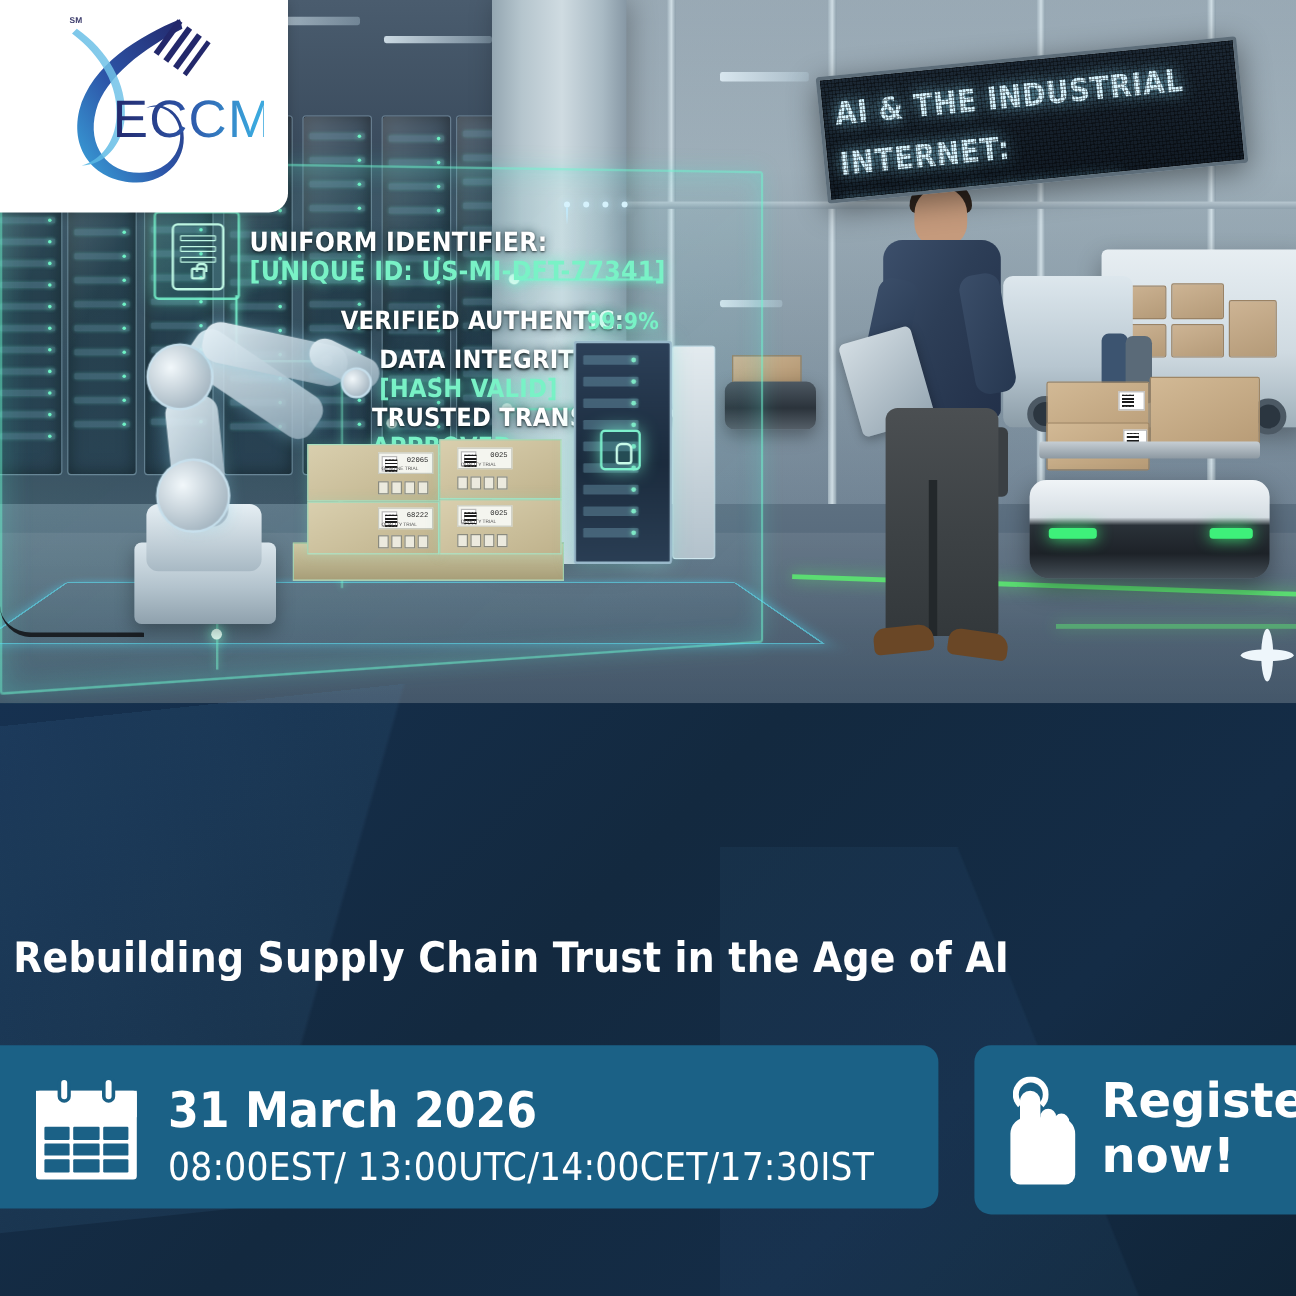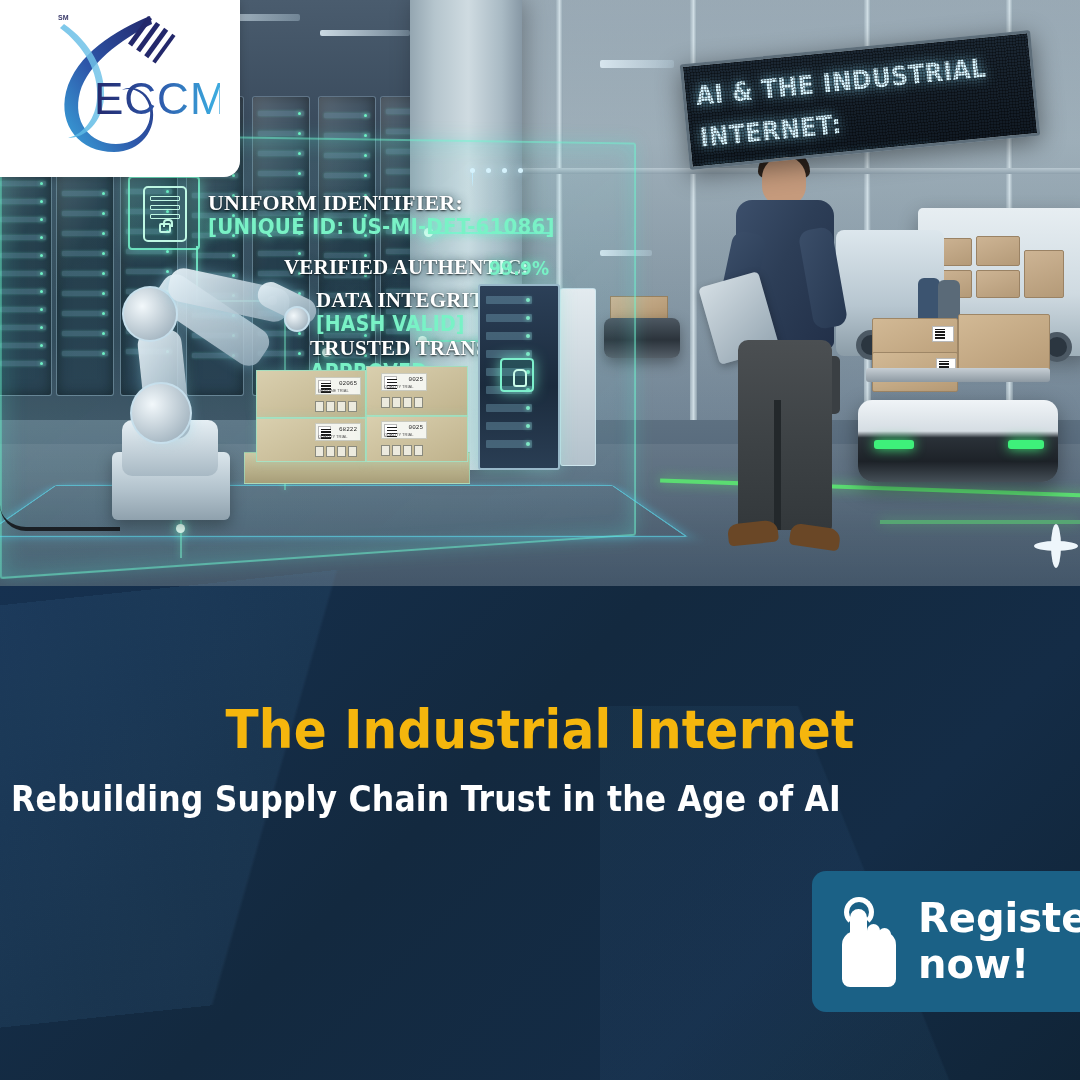--- a/index.html
+++ b/index.html
@@ -130,21 +130,21 @@
   .certicon{position:absolute;left:128px;top:176px;width:72px;height:74px;
      border:2px solid rgba(120,246,206,.85);border-radius:4px;
      background:rgba(70,200,180,.14);box-shadow:0 0 14px rgba(110,240,205,.5);}
   .certicon .page{position:absolute;left:13px;top:8px;width:44px;height:56px;border:2px solid #bff8e4;border-radius:5px;}
   .certicon .ln{position:absolute;left:20px;width:30px;height:5px;border:1.5px solid #bff8e4;border-radius:1px;}
   .certicon .lock{position:absolute;left:29px;top:45px;width:12px;height:10px;border:2px solid #bff8e4;border-radius:2px;}
   .certicon .lock::before{content:"";position:absolute;left:2px;top:-6px;width:6px;height:6px;border:2px solid #bff8e4;border-bottom:none;border-radius:4px 4px 0 0;}
 
   .hudtxt{position:absolute;font-family:"DejaVu Sans Condensed","Liberation Sans",sans-serif;
      font-weight:700;letter-spacing:.2px;white-space:nowrap;}
-  .hud-w{color:#ffffff;text-shadow:0 0 8px rgba(40,70,80,.9),0 1px 2px rgba(0,0,0,.8);font-family:Liberation Serif, serif;}
+  .hud-w{color:#ffffff;text-shadow:0 0 8px rgba(40,70,80,.9),0 1px 2px rgba(0,0,0,.8);}
   .hud-g{color:#79f2c6;text-shadow:0 0 10px rgba(100,240,200,.85);}
 
   
   .pallet{position:absolute;left:244px;top:452px;width:226px;height:32px;
      background:linear-gradient(180deg,#cfc8a4,#a79e78);border:1px solid rgba(150,230,200,.6);}
   .pbox{position:absolute;background:linear-gradient(155deg,#d9cfae,#bfb28c);border:1px solid rgba(150,235,205,.7);
      box-shadow:0 0 10px rgba(120,230,200,.25);}
   .plabel{position:absolute;background:#f4f5ef;border:1px solid #c9cabf;}
   .plabel .code{position:absolute;right:3px;top:2px;font-size:6px;color:#2a2a2a;font-family:"Liberation Mono",monospace;}
   .plabel .sub{position:absolute;left:2px;bottom:1px;font-size:4px;color:#555;font-family:"Liberation Sans",sans-serif;}
@@ -449,21 +449,21 @@
       <div class="hud-dot" style="left:322px;top:348px;"></div>
       <div class="hud-line" style="left:430px;top:232px;width:120px;height:2px;"></div>
       <div class="hud-dot" style="left:424px;top:228px;"></div>
       <div class="hud-line" style="left:424px;top:340px;width:110px;height:2px;"></div>
       <div class="hud-dot" style="left:418px;top:336px;"></div>
       <div class="hud-line" style="left:284px;top:300px;width:2px;height:190px;opacity:.55;"></div>
       <div class="hud-line" style="left:180px;top:496px;width:2px;height:62px;opacity:.6;"></div>
       <div class="hud-dot" style="left:176px;top:524px;"></div>
 
       <div class="hudtxt hud-w" style="left:208px;top:190px;font-size:22px;">UNIFORM IDENTIFIER:</div>
-      <div class="hudtxt hud-g" style="left:208px;top:214px;font-size:22px;">[UNIQUE ID: US-MI-DFT-61086]</div>
+      <div class="hudtxt hud-g" style="left:208px;top:214px;font-size:22px;">[UNIQUE ID: US-MI-DFT-77341]</div>
 
       <div class="hudtxt hud-w" style="left:284px;top:255px;font-size:21px;">VERIFIED AUTHENTIC:</div>
       <div class="hudtxt hud-g" style="left:489px;top:257px;font-size:19px;">99.9%</div>
 
       <div class="hudtxt hud-w" style="left:316px;top:288px;font-size:21px;">DATA INTEGRITY:</div>
       <div class="hudtxt hud-g" style="left:316px;top:312px;font-size:21px;">[HASH VALID]</div>
 
       <div class="hudtxt hud-w" style="left:310px;top:336px;font-size:21px;">TRUSTED TRANSACTION:</div>
       <div class="hudtxt hud-g" style="left:310px;top:360px;font-size:21px;">APPROVED</div>
     </div>
@@ -543,23 +543,43 @@
         <i style="top:100px"></i>
         <i style="top:118px"></i>
         <i style="top:136px"></i>
         <i style="top:154px"></i>
     </div>
     <div class="shield"></div>
   </div>
 
   <div class="panel"></div>
 
-  <div class="t-main">The Industrial Internet</div>
   <div class="t-sub">Rebuilding Supply Chain Trust in the Age of AI</div>
 
+  <div class="datebar">
+    <div class="cal">
+      <div class="body"></div>
+      <div class="top"></div>
+      <div class="ring" style="left:18px;"></div>
+      <div class="ring" style="left:55px;"></div>
+      <div class="grid">
+          <b></b>
+          <b></b>
+          <b></b>
+          <b></b>
+          <b></b>
+          <b></b>
+          <b></b>
+          <b></b>
+          <b></b>
+        </div>
+    </div>
+    <div class="d-date">31 March 2026</div>
+    <div class="d-times">08:00EST/ 13:00UTC/14:00CET/17:30IST</div>
+  </div>
 
   <div class="regbtn">
     <div class="hand">
       <div class="ring"></div>
       <div class="palm"></div>
       <div class="finger"></div>
       <div class="k1"></div>
       <div class="k2"></div>
     </div>
     <div class="reg-t">

